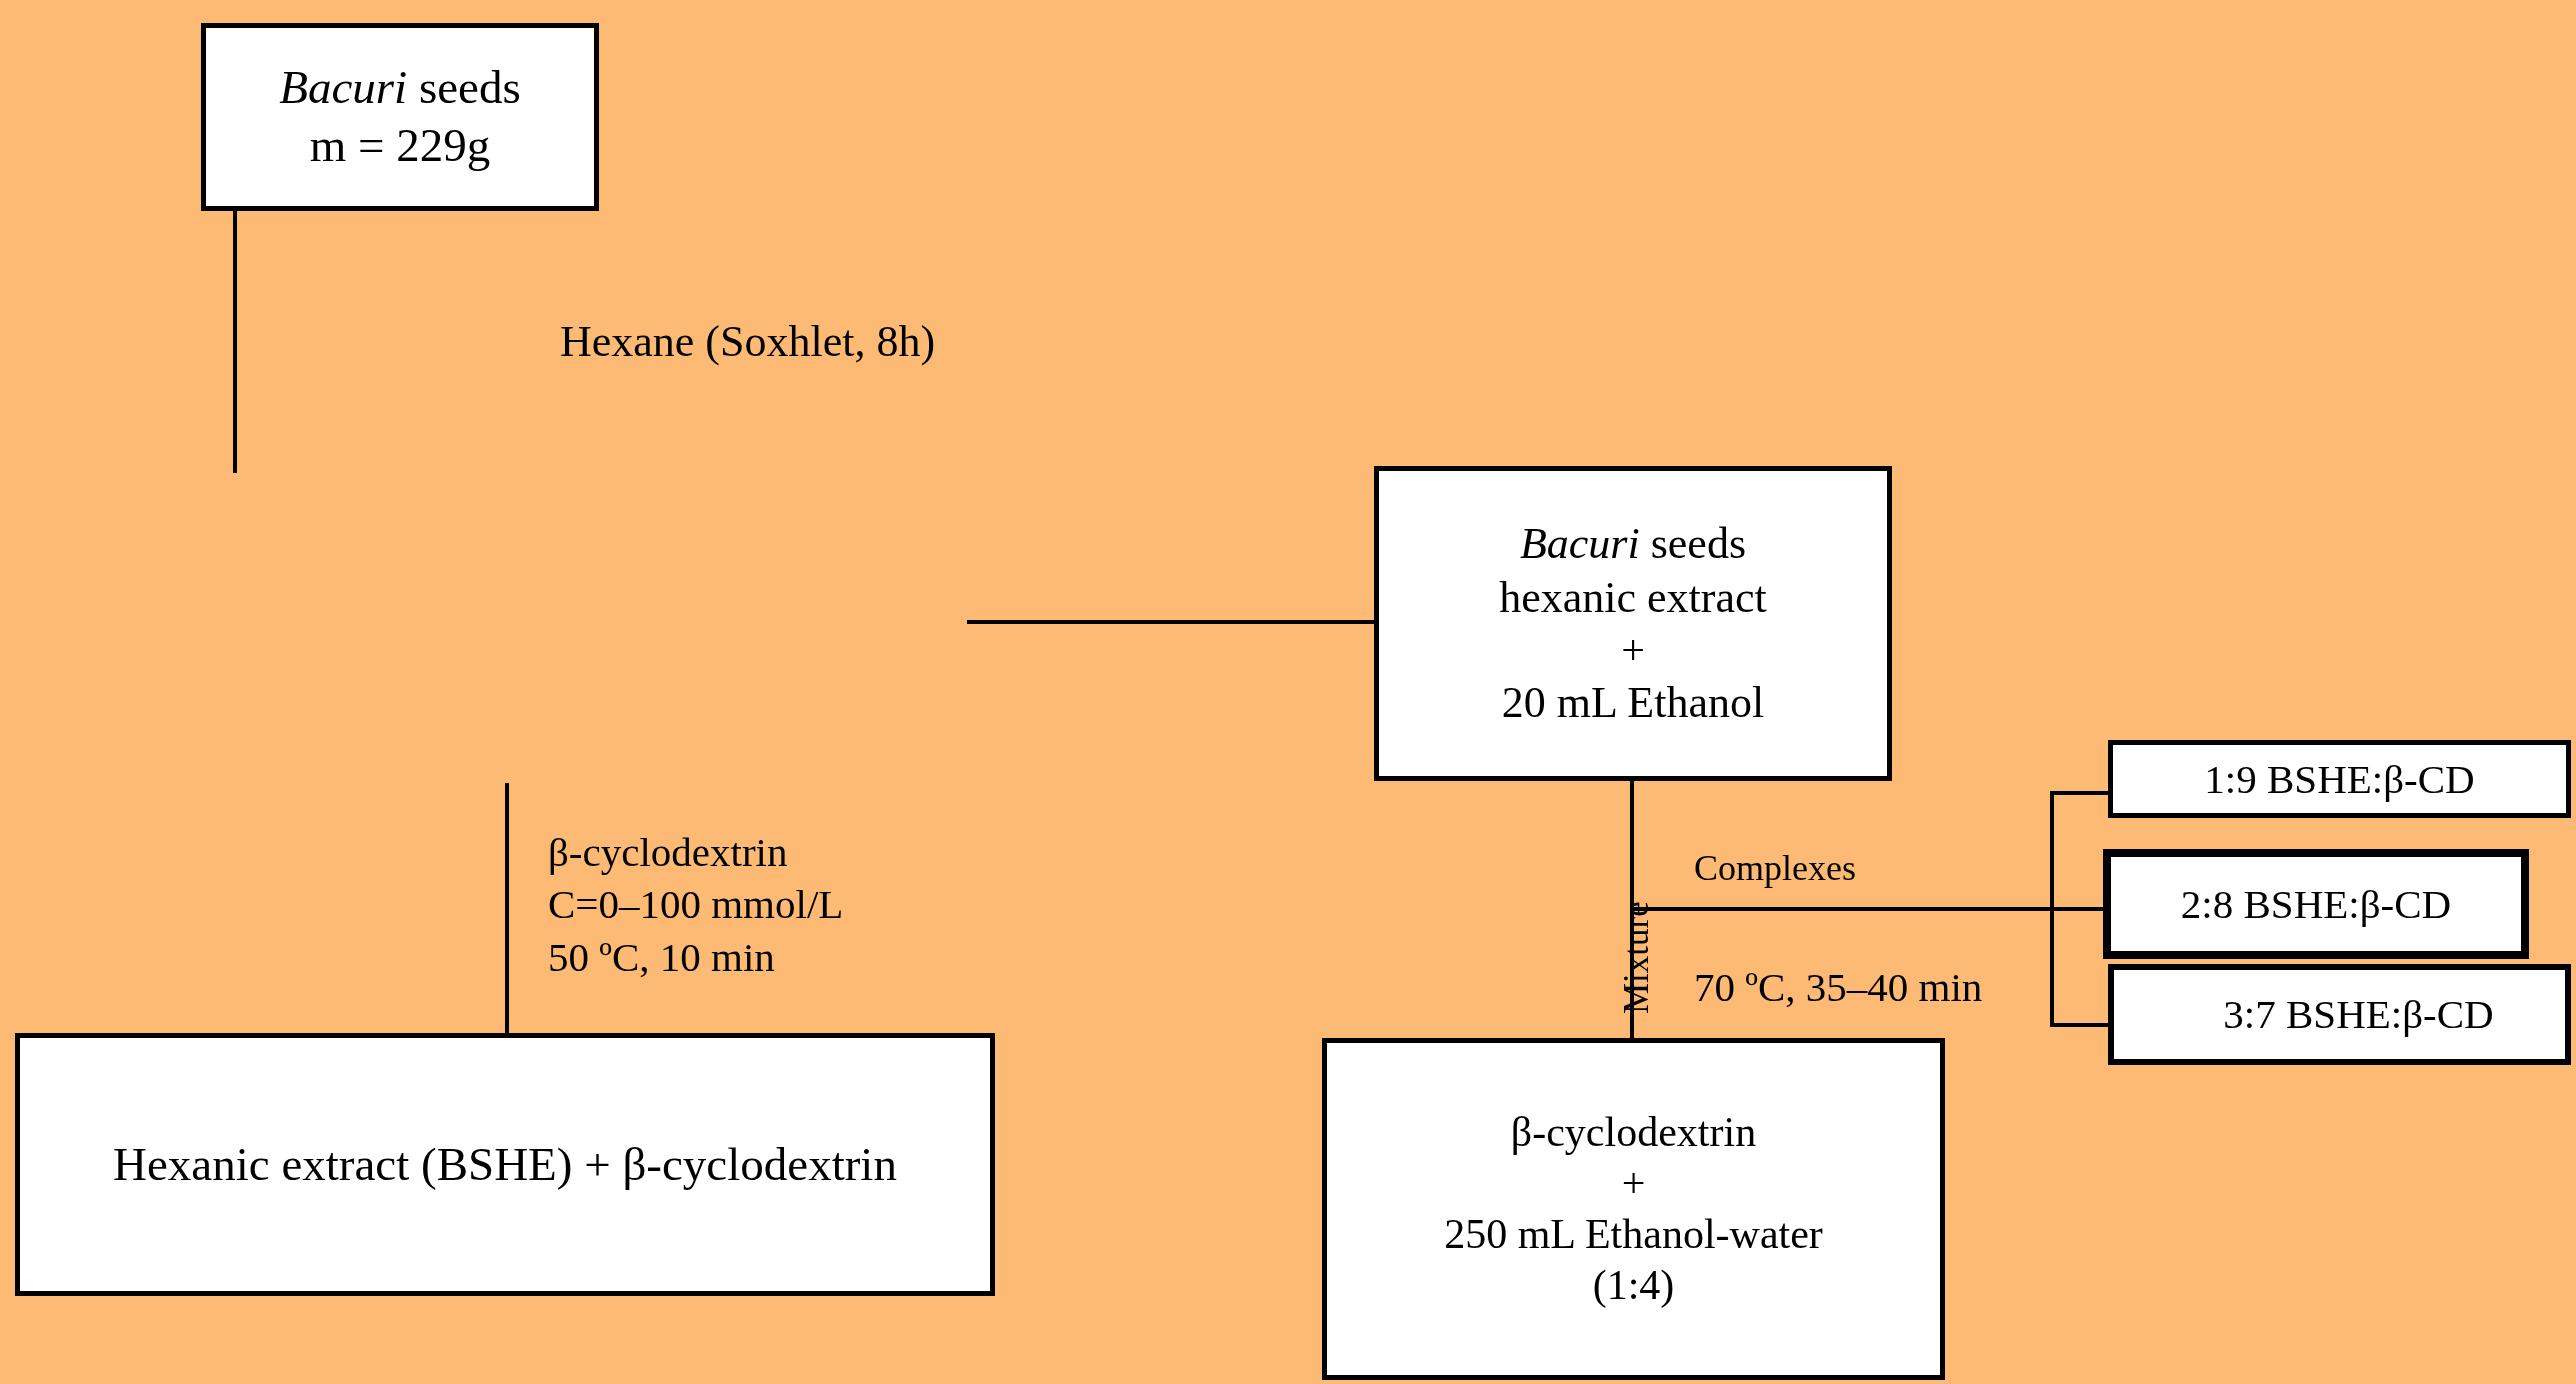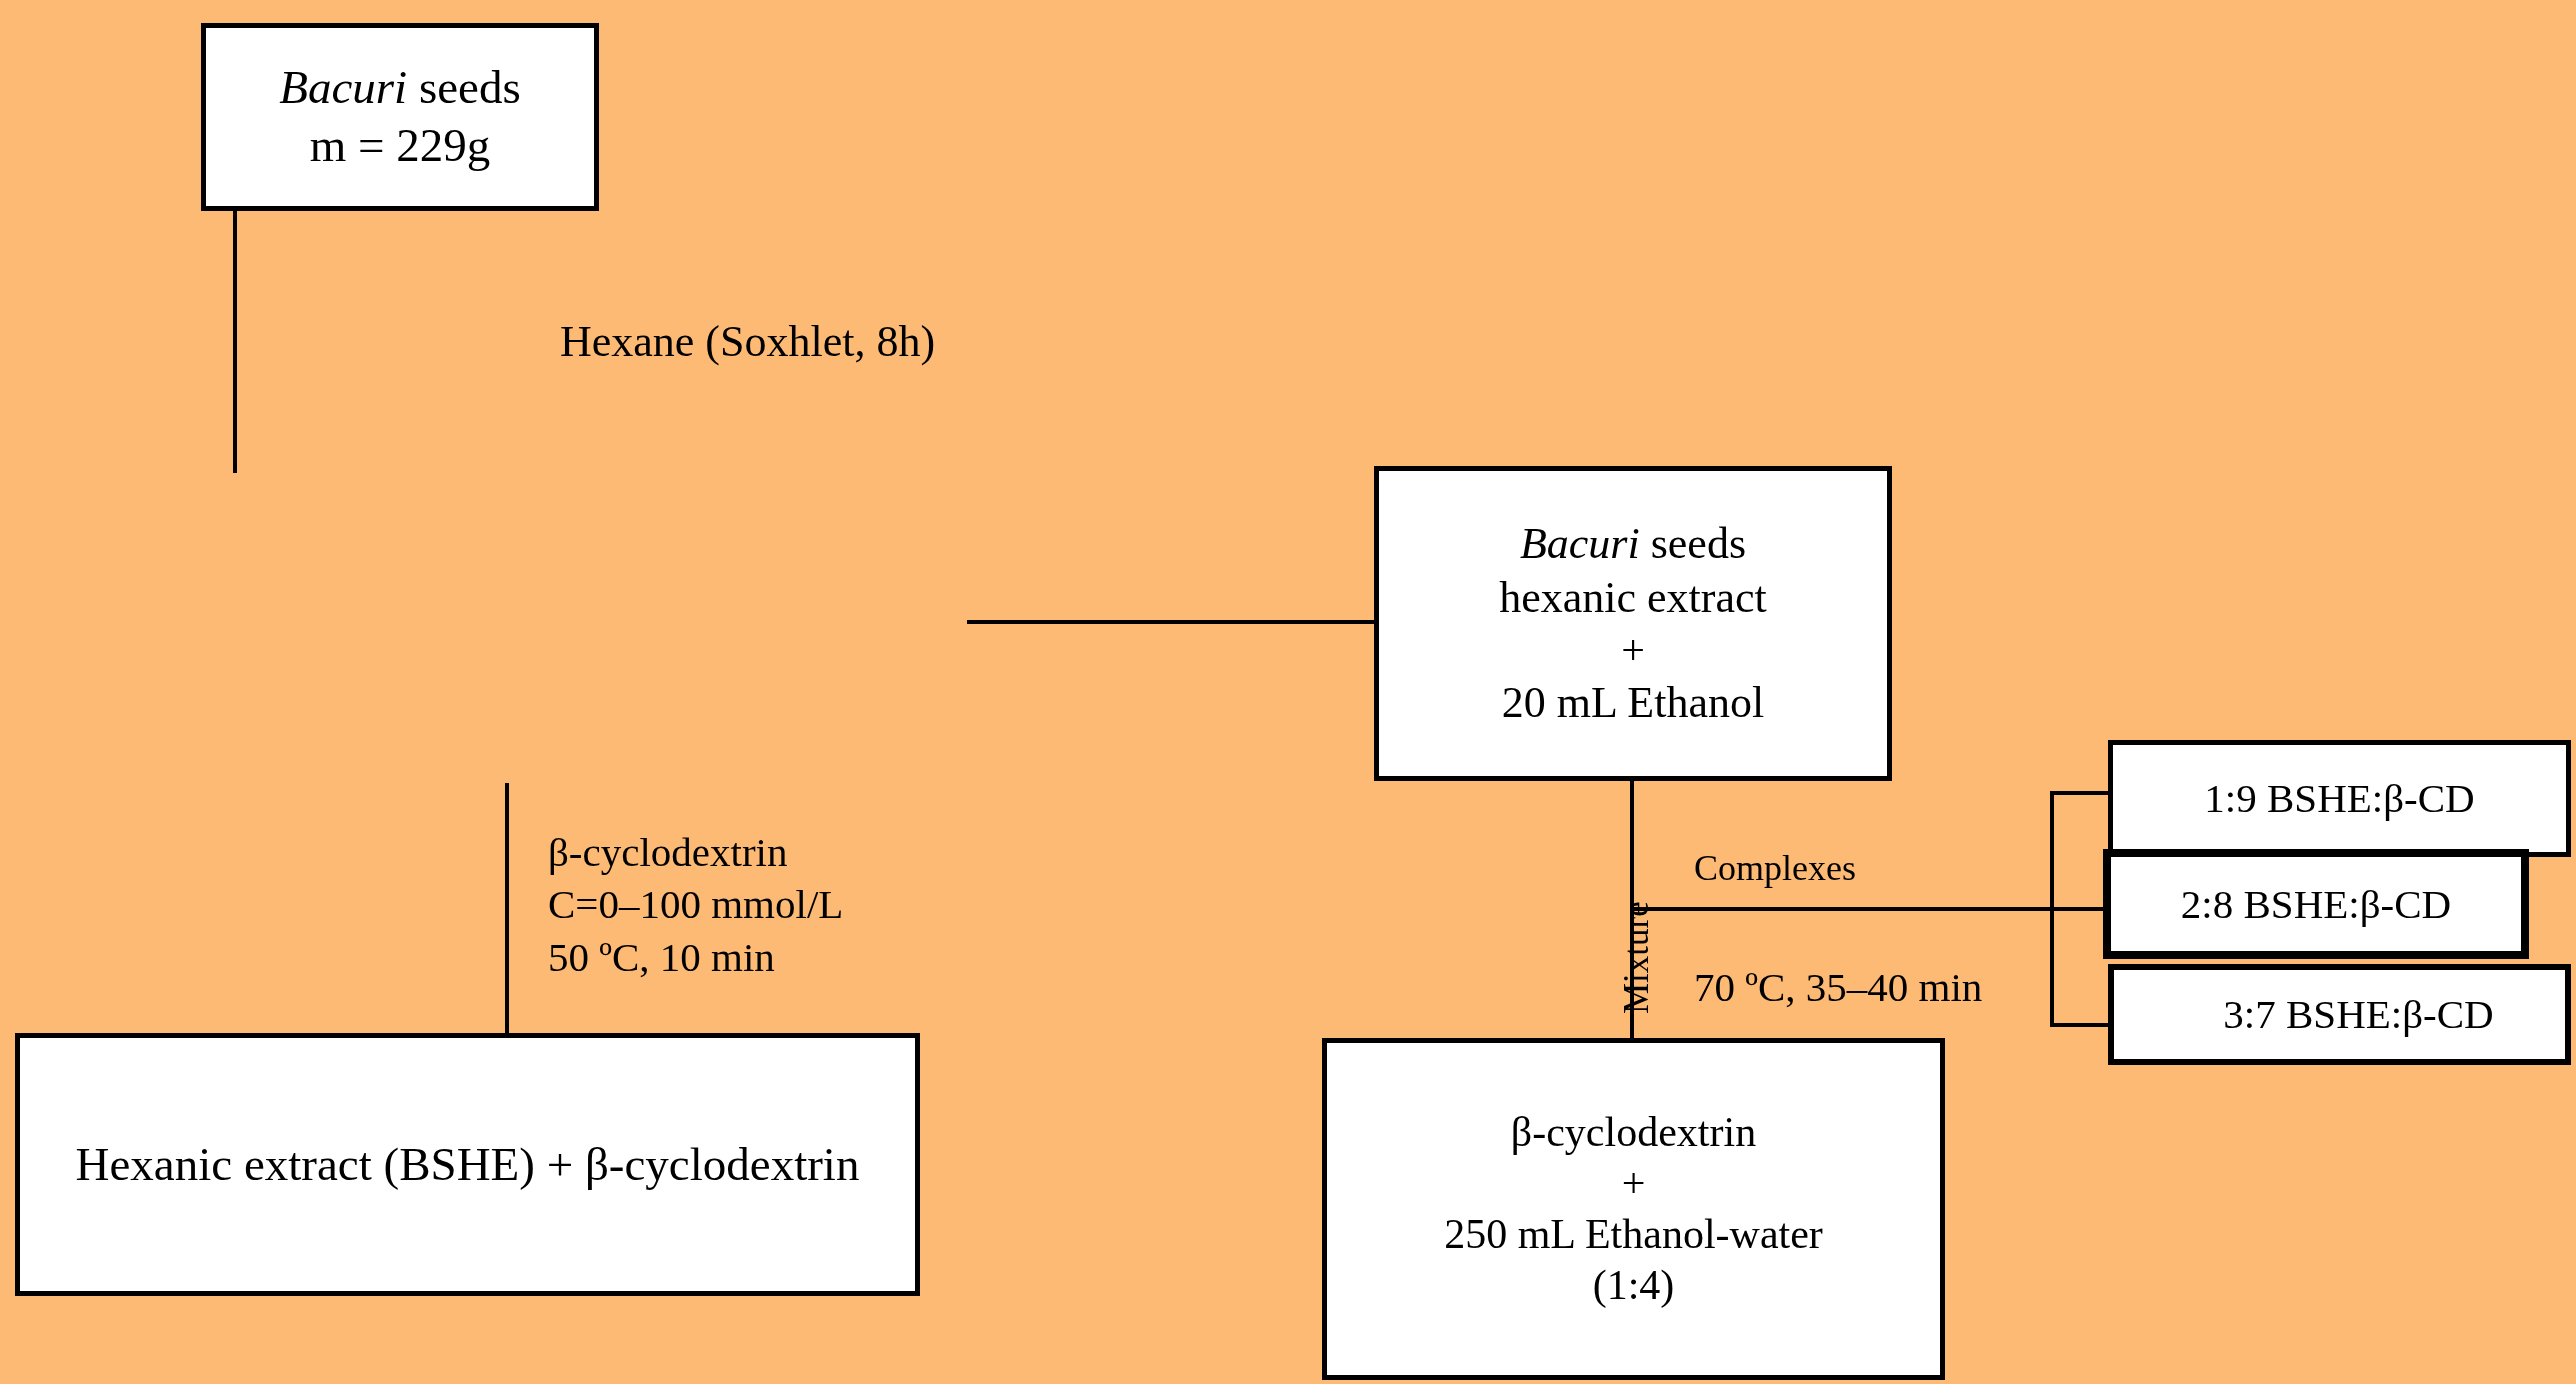--- a/index.html
+++ b/index.html
@@ -62,36 +62,36 @@
   
   #box-seeds {
     left: 201px; top: 22.5px; width: 398px; height: 188px;
     font-size: 47px;
   }
   #box-bshe {
     left: 26px; top: 473px; width: 940px; height: 309px;
     font-size: 47px;
   }
   #box-bshe-cd {
-    left: 15px; top: 1033px; width: 905px; height: 263px;
+    left: 15px; top: 1033px; width: 980px; height: 263px;
     font-size: 47px;
     padding: 0 42px;
   }
   #box-bshe-cd .wrapline { line-height: 1.22; }
 
   #box-ethanol {
     left: 1374px; top: 466px; width: 518px; height: 315px;
     font-size: 44px;
   }
   #box-bcd-water {
     left: 1322px; top: 1038px; width: 623px; height: 342px;
     font-size: 42px;
   }
   #box-c19 {
-    left: 2108px; top: 740px; width: 463px; height: 117px;
+    left: 2108px; top: 740px; width: 463px; height: 78px;
     font-size: 41px;
     border-width: 5.3px;
   }
   #box-c28 {
     left: 2103px; top: 849px; width: 426px; height: 110px;
     font-size: 41px;
     border-width: 8.3px;
   }
   #box-c37 {
     left: 2108px; top: 964px; width: 463px; height: 101px;

